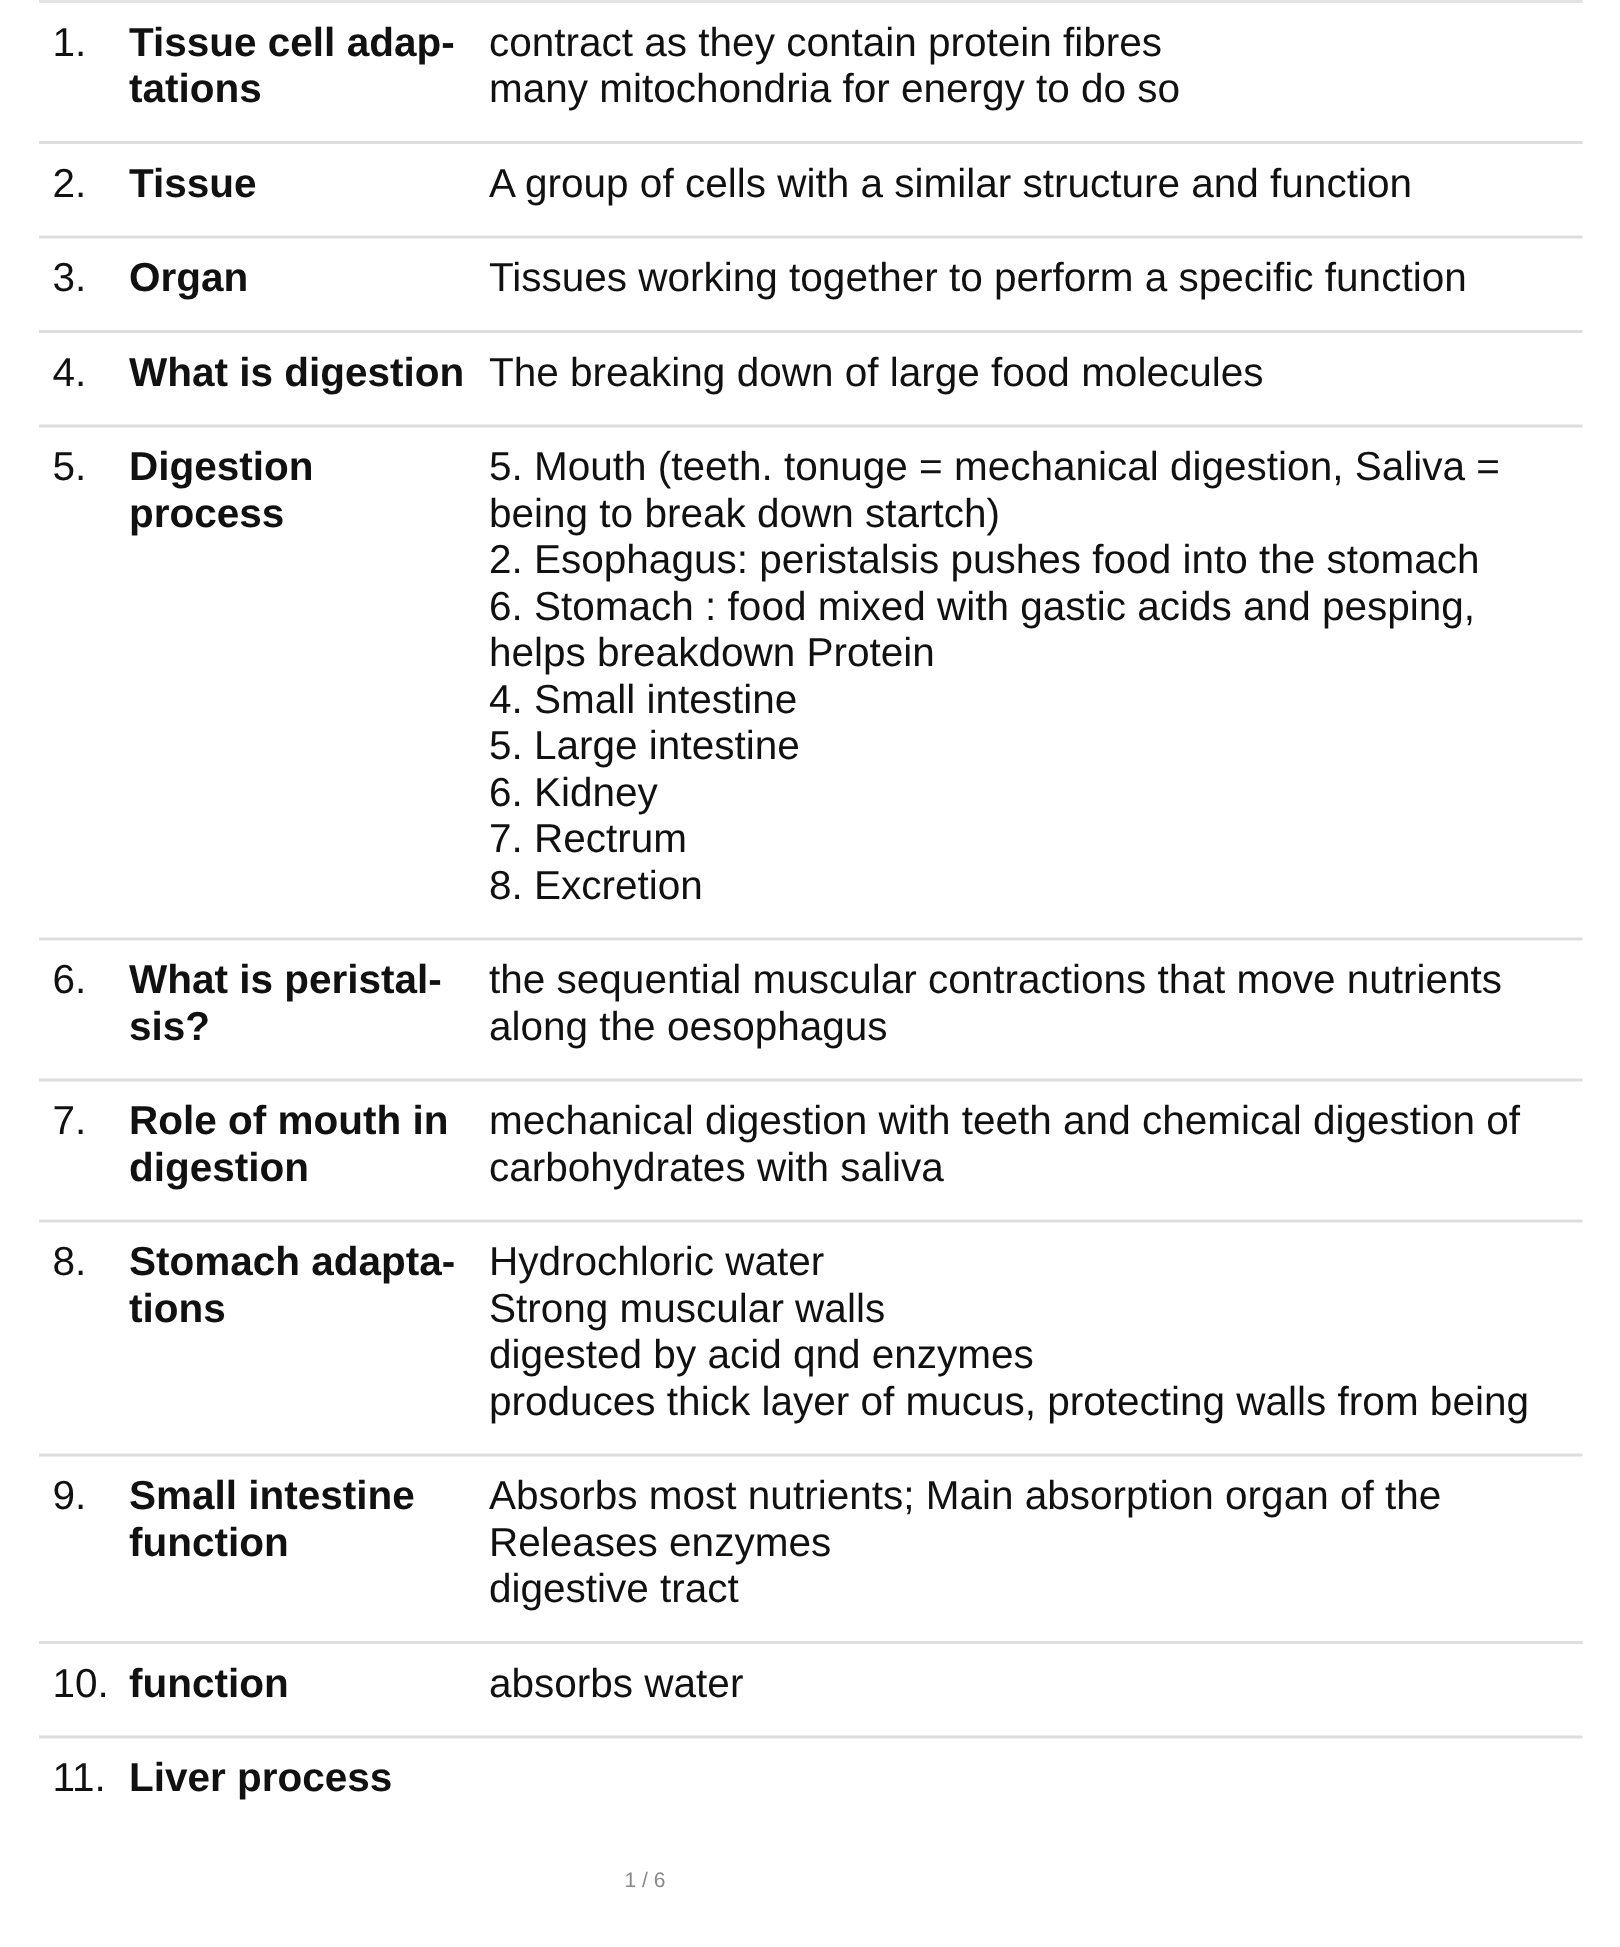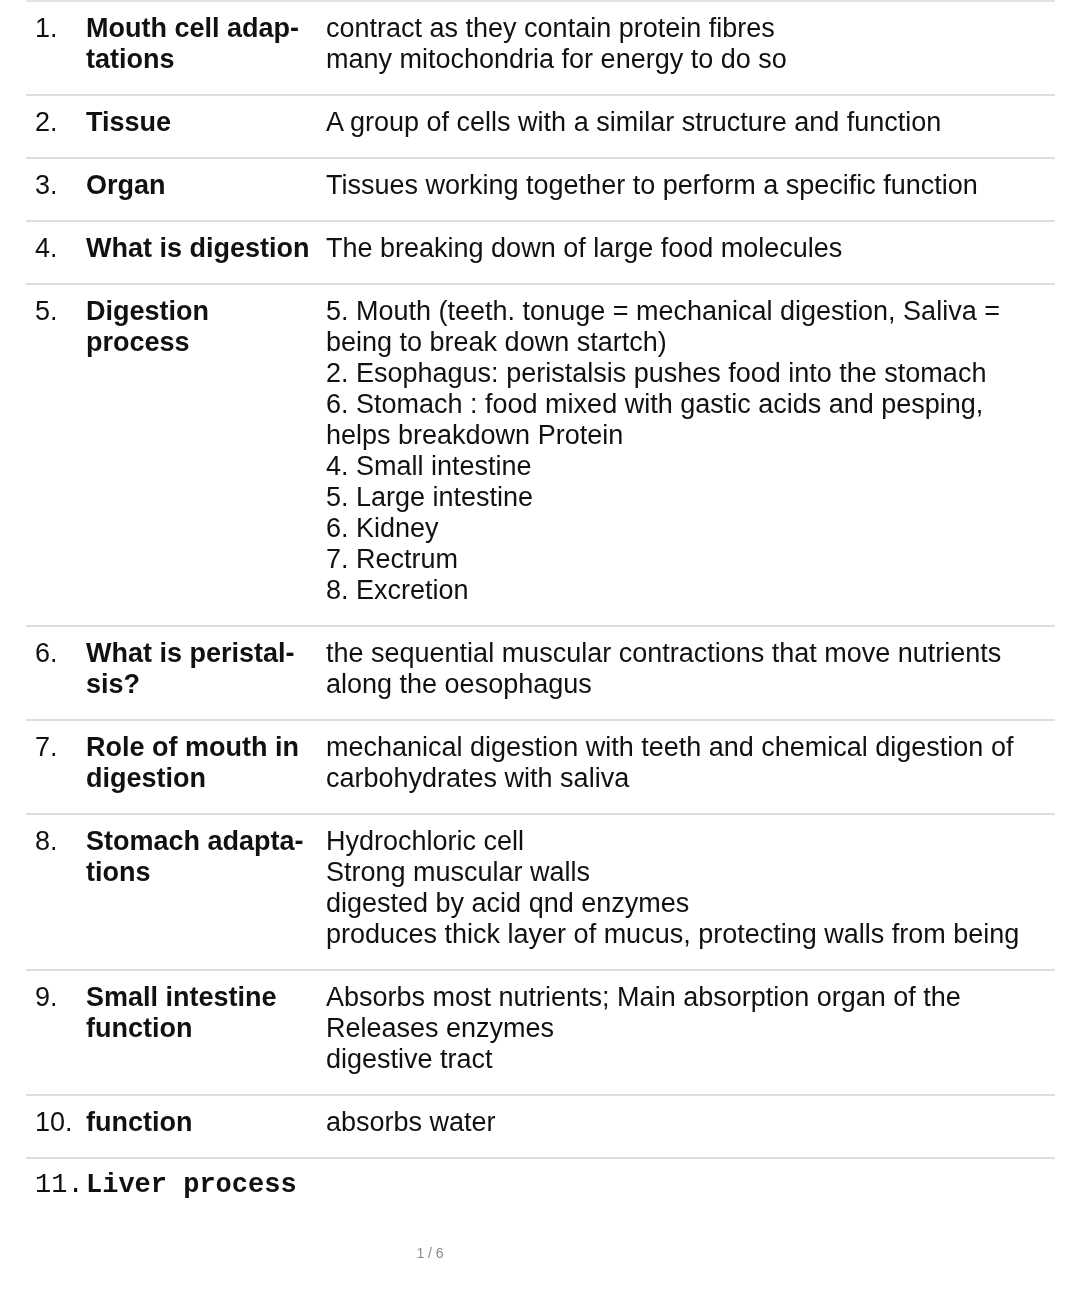--- a/index.html
+++ b/index.html
@@ -8,40 +8,40 @@
     font-family: "Liberation Sans", sans-serif; color: #111111;
   }
   .page { position: absolute; left: 26px; top: 0; width: 1029px; }
   .top-rule { height: 2px; background: #e3e3e3; }
   .row {
     display: flex; align-items: flex-start;
     border-bottom: 2px solid #dedede;
     padding: 11px 0 19px 0;
     font-size: 27px; line-height: 31px;
   }
-  .row.last { border-bottom: none; font-family: Liberation Mono, monospace; }
+  .row.last { border-bottom: none; }
   .num { width: 60px; padding-left: 9px; box-sizing: border-box; flex: 0 0 60px; }
   .term { width: 240px; flex: 0 0 240px; font-weight: bold; }
   .def { flex: 1 1 auto; padding-right: 10px; }
   .def-line { display: block; }
   .footer {
     position: absolute; top: 1245px; left: 0; width: 860px; text-align: center;
     font-size: 14px; color: #888888;
   }
 </style>
 </head>
 <body>
 
 <div class="page">
   <div class="top-rule"></div>
   <div id="rows">
       <div class="row">
         <div class="num">1.</div>
         <div class="term">
-          <span class="def-line">Mouth cell adap-</span>
+          <span class="def-line">Tissue cell adap-</span>
           <span class="def-line">tations</span>
         </div>
         <div class="def">
           <span class="def-line">contract as they contain protein fibres</span>
           <span class="def-line">many mitochondria for energy to do so</span>
         </div>
       </div>
       <div class="row">
         <div class="num">2.</div>
         <div class="term">
@@ -110,21 +110,21 @@
           <span class="def-line">carbohydrates with saliva</span>
         </div>
       </div>
       <div class="row">
         <div class="num">8.</div>
         <div class="term">
           <span class="def-line">Stomach adapta-</span>
           <span class="def-line">tions</span>
         </div>
         <div class="def">
-          <span class="def-line">Hydrochloric cell</span>
+          <span class="def-line">Hydrochloric water</span>
           <span class="def-line">Strong muscular walls</span>
           <span class="def-line">digested by acid qnd enzymes</span>
           <span class="def-line">produces thick layer of mucus, protecting walls from being</span>
         </div>
       </div>
       <div class="row">
         <div class="num">9.</div>
         <div class="term">
           <span class="def-line">Small intestine</span>
           <span class="def-line">function</span>

